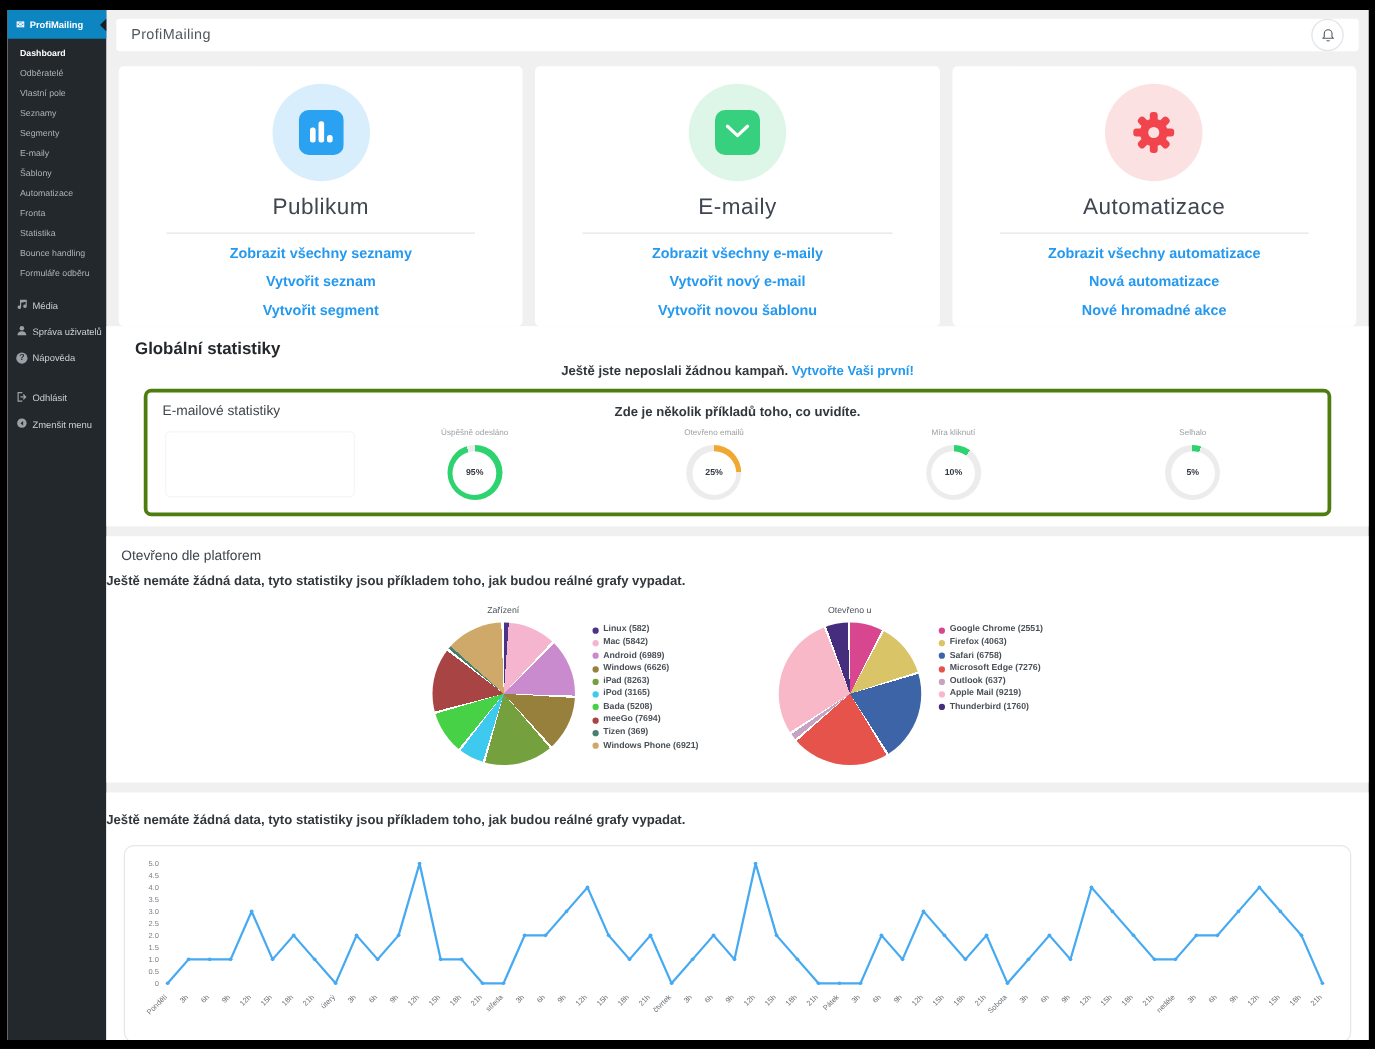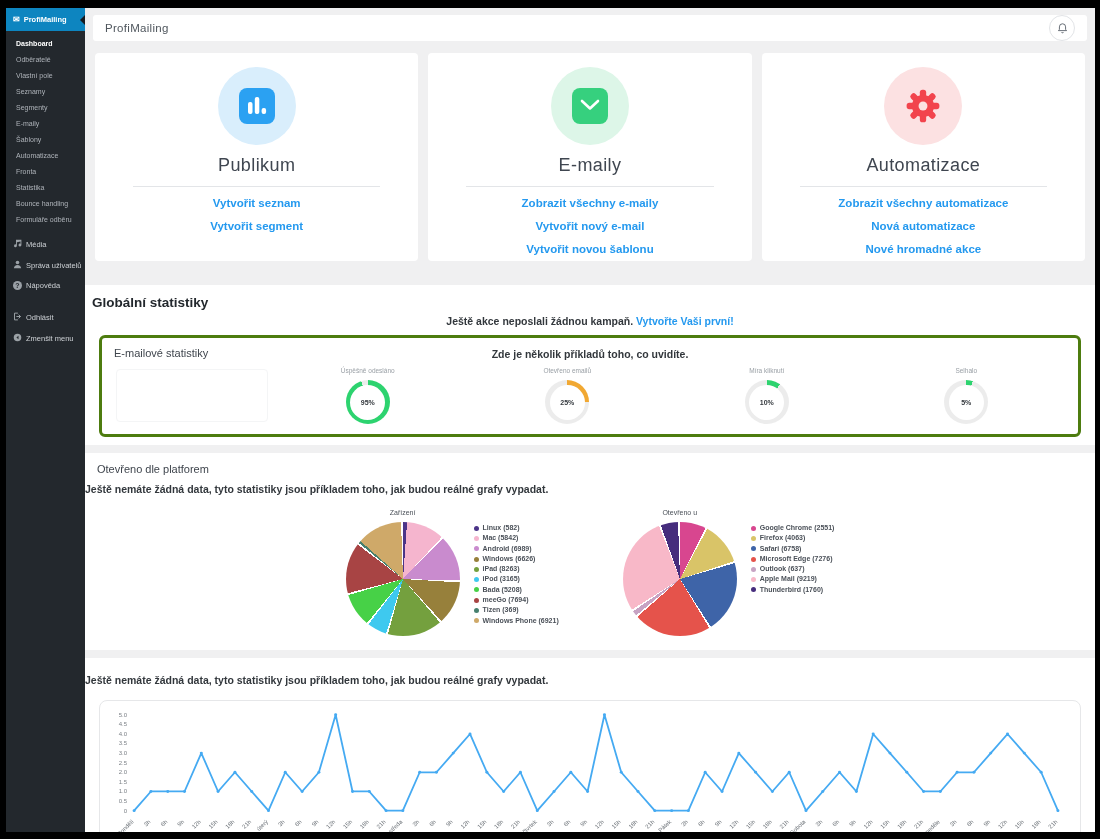--- a/index.html
+++ b/index.html
@@ -30,21 +30,21 @@
         display:flex;align-items:center;justify-content:center;cursor:pointer;background:#fff;}
 
   .cards{display:grid;grid-template-columns:repeat(3,1fr);gap:10px;margin:0 10px;}
   .card{background:#fff;border-radius:4px;text-align:center;padding:12px 12px 8px;height:188px;}
   .card-circle{width:78px;height:78px;border-radius:50%;margin:2px auto 10px;display:flex;align-items:center;justify-content:center;}
   .card-title{font-size:18px;color:#3f4650;font-weight:500;letter-spacing:.4px;line-height:20px;}
   .card-div{border-top:1px solid #e3e5e8;margin:11px 26px 1px;}
   .card-link{display:block;margin-top:10px;font-size:11.5px;line-height:13px;font-weight:700;color:#2499ef;text-decoration:none;cursor:pointer;}
 
   .sect{background:#fff;}
-  .sect1{margin-top:24px;padding:6px 0 8px;}
+  .sect1{padding:6px 16px 8px;}
   .gs-head{font-size:13.5px;font-weight:800;color:#23282d;margin:4px 0 5px 7px;}
   .campaign{text-align:center;font-size:10.5px;font-weight:700;color:#32373c;}
   .campaign a{color:#2499ef;text-decoration:none;cursor:pointer;}
   .inner-panel{margin:8px 14px 0;border:3px solid #4d7c0f;border-radius:6px;padding:8px 12px 10px;position:relative;}
   .panel-title{position:absolute;left:12px;top:9px;font-size:11px;color:#3f454d;}
   .panel-sub{text-align:center;font-size:10.5px;font-weight:700;color:#32373c;margin-top:2px;}
   .gauges{display:flex;margin-top:7px;align-items:stretch;}
   .gauge-spacer{width:150px;border:1px solid #f4f5f6;border-radius:4px;margin:2px 0 2px 2px;}
   .gauge-col{flex:1;text-align:center;}
   .gauge-label{font-size:6.5px;color:#9aa0a6;margin-bottom:6px;}
@@ -151,20 +151,21 @@
             <div class="card-circle" style="background: rgb(217, 238, 252);">
               <svg width="36" height="36" viewBox="0 0 36 36">
                 <rect width="36" height="36" rx="8" fill="#2ba1f2"></rect>
                 <rect x="9" y="14" width="4.5" height="12" rx="2" fill="#fff"></rect>
                 <rect x="15.8" y="9" width="4.5" height="17" rx="2" fill="#fff"></rect>
                 <rect x="22.6" y="20" width="4.5" height="6" rx="2" fill="#fff"></rect>
               </svg>
             </div>
             <div class="card-title">Publikum</div>
             <div class="card-div"></div>
+            <a class="card-link">Zobrazit všechny seznamy</a>
             <a class="card-link">Vytvořit seznam</a>
             <a class="card-link">Vytvořit segment</a>
           </div>
           <div class="card">
             <div class="card-circle" style="background: rgb(221, 246, 232);">
               <svg width="36" height="36" viewBox="0 0 36 36">
                 <rect width="36" height="36" rx="8" fill="#36d07e"></rect>
                 <polyline points="10,13 18,20.5 26,13" fill="none" stroke="#fff" stroke-width="2.6" stroke-linecap="round" stroke-linejoin="round"></polyline>
               </svg>
             </div>
@@ -193,21 +194,21 @@
             <div class="card-div"></div>
             <a class="card-link">Zobrazit všechny automatizace</a>
             <a class="card-link">Nová automatizace</a>
             <a class="card-link">Nové hromadné akce</a>
           </div>
         </section>
 
     <section class="sect sect1">
       <div class="gs-head">Globální statistiky</div>
       <div class="campaign">
-        <span>Ještě akce neposlali žádnou kampaň.</span>
+        <span>Ještě jste neposlali žádnou kampaň.</span>
         <a>Vytvořte Vaši první!</a>
       </div>
       <div class="inner-panel">
         <div class="panel-title">E-mailové statistiky</div>
         <div class="panel-sub">Zde je několik příkladů toho, co uvidíte.</div>
         <div class="gauges" id="gauges">
           <div class="gauge-spacer"></div>
         <div class="gauge-col">
                 <div class="gauge-label">Úspěšně odesláno</div>
                 <div class="donut" style="background: conic-gradient(rgb(45, 211, 111) 0deg, rgb(45, 211, 111) 95%, rgb(236, 236, 236) 95%, rgb(236, 236, 236) 100%);">

